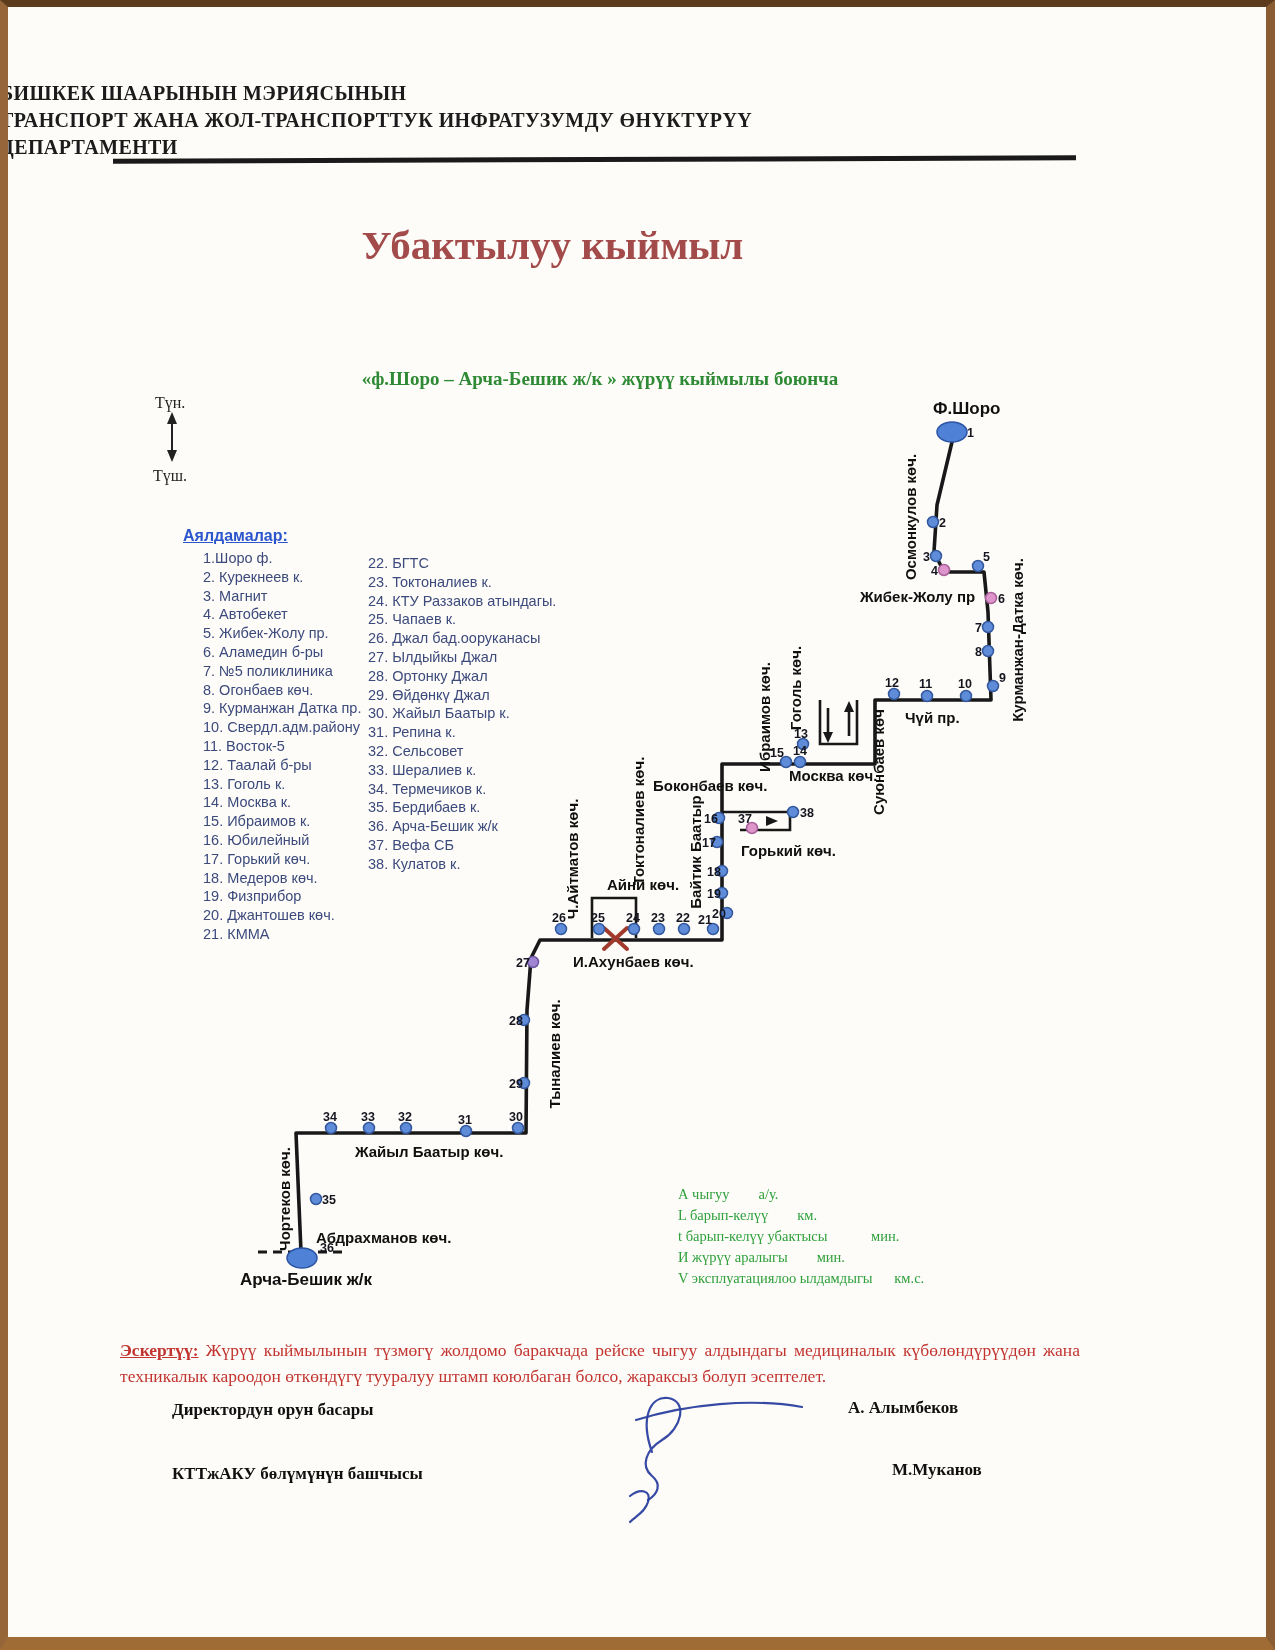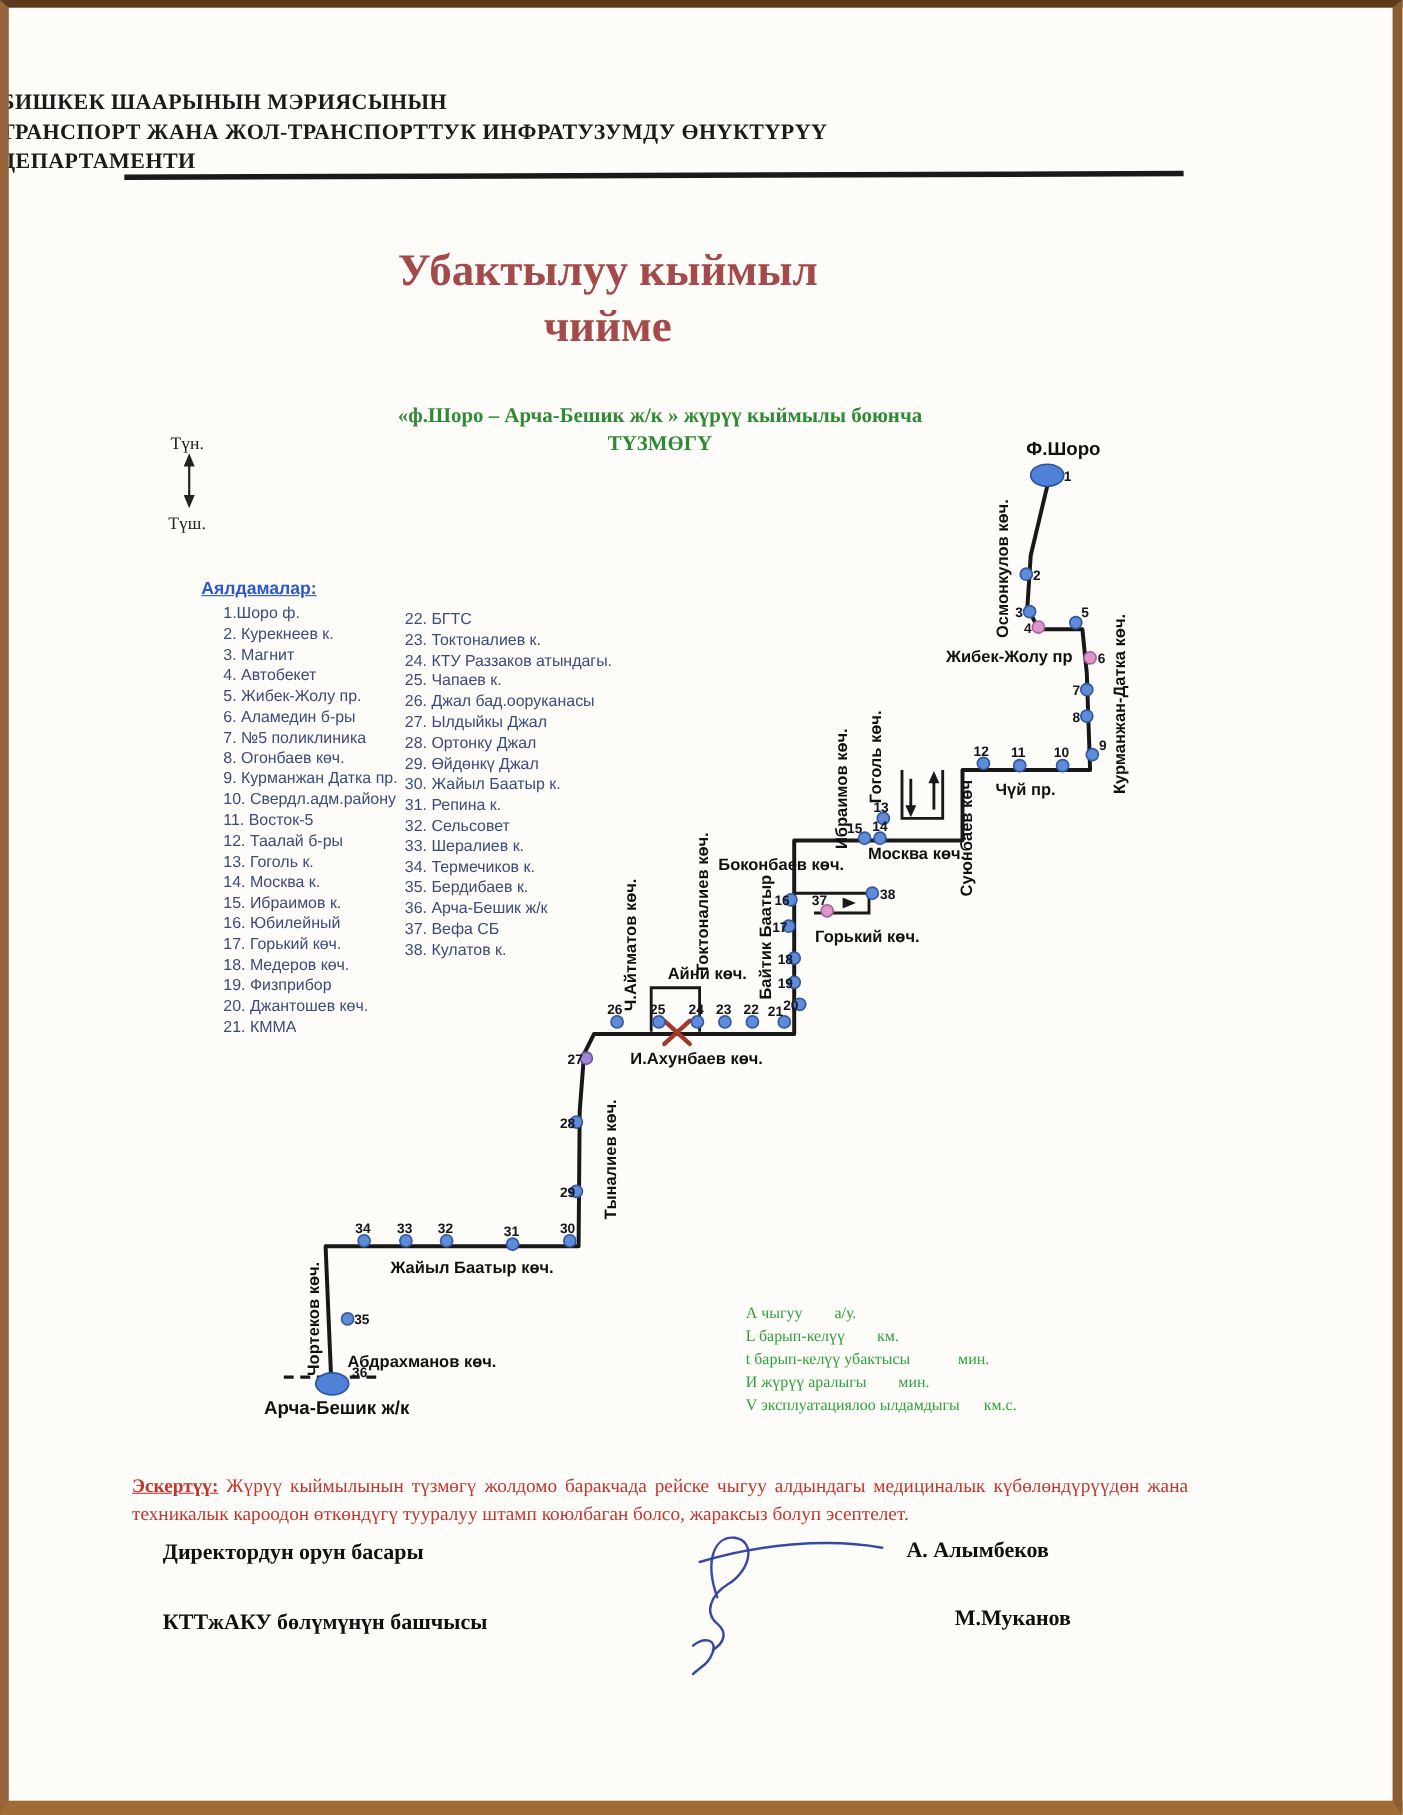--- a/index.html
+++ b/index.html
@@ -25,21 +25,21 @@
     text-decoration:underline;font-family:"Liberation Sans",sans-serif;}
   .stops-col{color:#3c4a7c;font-size:14.5px;line-height:18.8px;
     font-family:"Liberation Sans",sans-serif;white-space:pre;}
   .col1{left:183px;top:549px;margin-left:20px;}
   .col2{left:368px;top:554px;}
   .legend{left:678px;top:1184px;color:#2fa03c;font-size:14.5px;line-height:21px;
     white-space:pre;}
   .note{left:120px;top:1338px;width:960px;color:#c23430;font-size:17.5px;
     line-height:25.5px;text-align:justify;}
   .note-label{font-weight:bold;text-decoration:underline;margin-top:40px;}
-  .sig{color:#101010;font-weight:bold;font-size:20px;}
+  .sig{color:#101010;font-weight:bold;font-size:17px;margin-left:24px;}
   .sig1l{left:148px;top:1400px;}
   .sig1r{left:824px;top:1398px;text-align:center;}
   .sig2l{left:148px;top:1464px;}
   .sig2r{left:868px;top:1460px;}
   .map-svg{position:absolute;left:0;top:0;width:1275px;height:1650px;
     pointer-events:none;z-index:10;}
   .route{fill:none;stroke:#181818;stroke-width:3.6;stroke-linejoin:round;stroke-linecap:round;}
   .loop{fill:none;stroke:#181818;stroke-width:2.6;}
   .dashed{fill:none;stroke:#181818;stroke-width:3;stroke-dasharray:9 6;}
   .street{font-family:"Liberation Sans",sans-serif;font-size:15px;font-weight:600;fill:#101010;}
@@ -56,26 +56,24 @@
 
 <header class="abs doc-header">
   <div>БИШКЕК ШААРЫНЫН  МЭРИЯСЫНЫН</div>
   <div>ТРАНСПОРТ ЖАНА ЖОЛ-ТРАНСПОРТТУК ИНФРАТУЗУМДУ ӨНҮКТҮРҮҮ</div>
   <div>ДЕПАРТАМЕНТИ</div>
 </header>
 <div class="abs header-rule"></div>
 
 <div class="abs doc-title">
   <div>Убактылуу кыймыл</div>
-  <div>чийме</div>
 </div>
 
 <div class="abs subtitle">
   <div>«ф.Шоро – Арча-Бешик ж/к » жүрүү кыймылы боюнча</div>
-  <div>ТҮЗМӨГҮ</div>
 </div>
 
 <div class="abs stops-heading">Аялдамалар:</div>
 <div class="abs stops-col col1"><div>1.Шоро ф.</div><div>2. Курекнеев к.</div><div>3. Магнит</div><div>4. Автобекет</div><div>5. Жибек-Жолу пр.</div><div>6. Аламедин б-ры</div><div>7. №5 поликлиника</div><div>8. Огонбаев көч.</div><div>9. Курманжан Датка пр.</div><div>10. Свердл.адм.району</div><div>11. Восток-5</div><div>12. Таалай б-ры</div><div>13. Гоголь к.</div><div>14. Москва к.</div><div>15. Ибраимов к.</div><div>16. Юбилейный</div><div>17. Горький көч.</div><div>18. Медеров көч.</div><div>19. Физприбор</div><div>20. Джантошев көч.</div><div>21. КММА</div></div>
 <div class="abs stops-col col2"><div>22. БГТС</div><div>23. Токтоналиев к.</div><div>24. КТУ Раззаков атындагы.</div><div>25. Чапаев к.</div><div>26. Джал бад.ооруканасы</div><div>27. Ылдыйкы Джал</div><div>28. Ортонку Джал</div><div>29. Өйдөнкү Джал</div><div>30. Жайыл Баатыр к.</div><div>31. Репина к.</div><div>32. Сельсовет</div><div>33. Шералиев к.</div><div>34. Термечиков к.</div><div>35. Бердибаев к.</div><div>36. Арча-Бешик ж/к</div><div>37. Вефа СБ</div><div>38. Кулатов к.</div></div>
 
 <div class="abs legend"><div>А чыгуу        а/у.</div><div>L барып-келүү        км.</div><div>t барып-келүү убактысы            мин.</div><div>И жүрүү аралыгы        мин.</div><div>V эксплуатациялоо ылдамдыгы      км.с.</div></div>
 
 <div class="abs note">
   <span class="note-label">Эскертүү:</span><span> Жүрүү кыймылынын түзмөгү жолдомо баракчада рейске чыгуу алдындагы медициналык күбөлөндүрүүдөн жана техникалык кароодон өткөндүгү тууралуу штамп коюлбаган болсо, жараксыз болуп эсептелет.</span>

